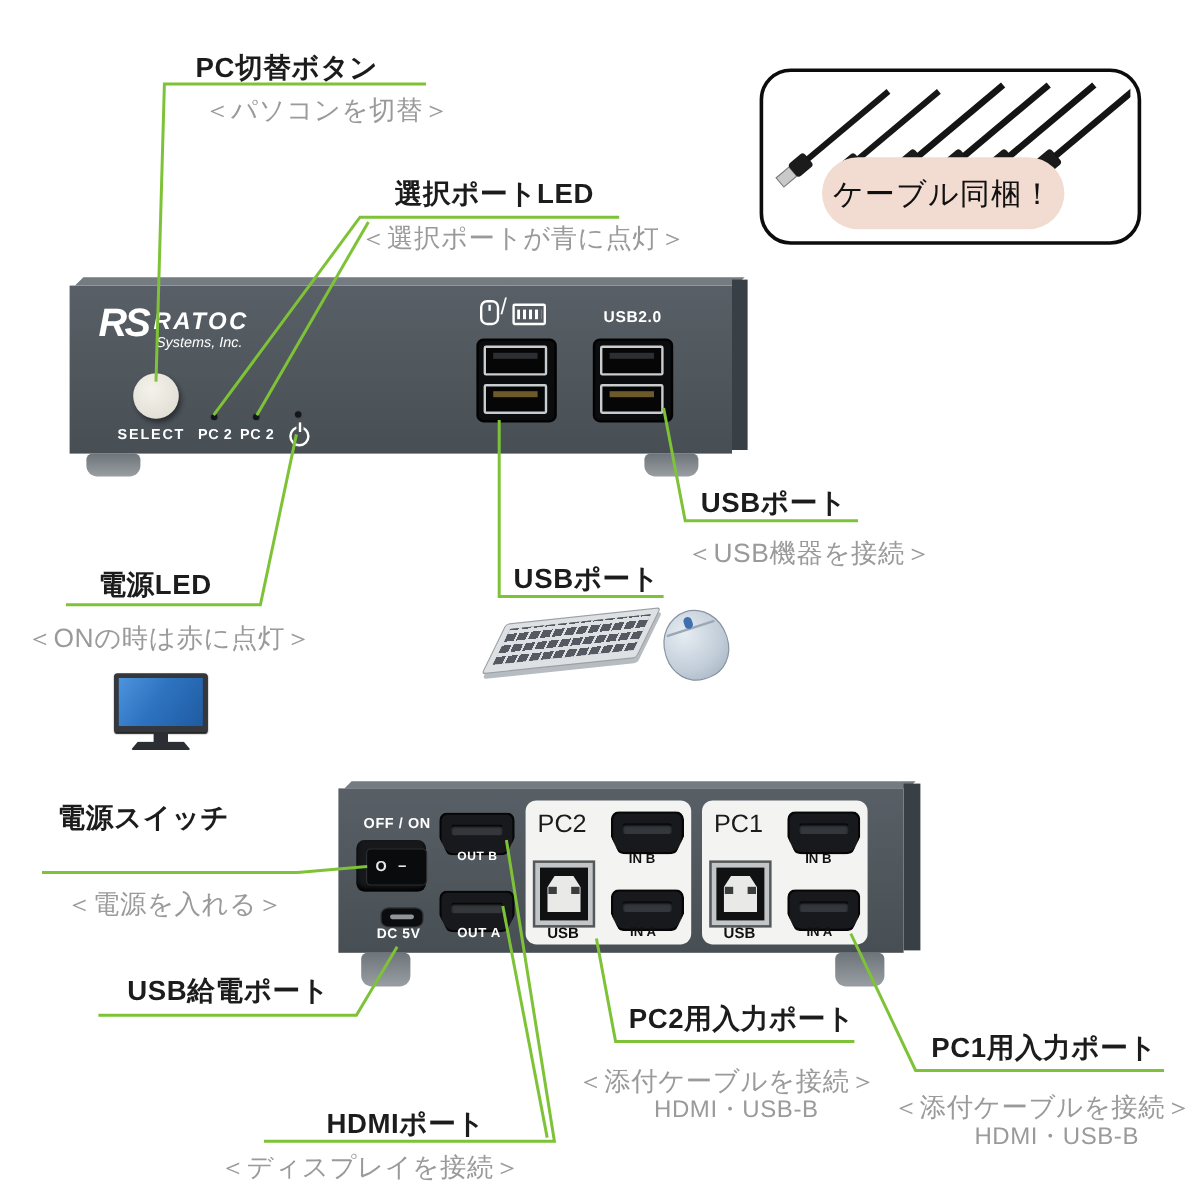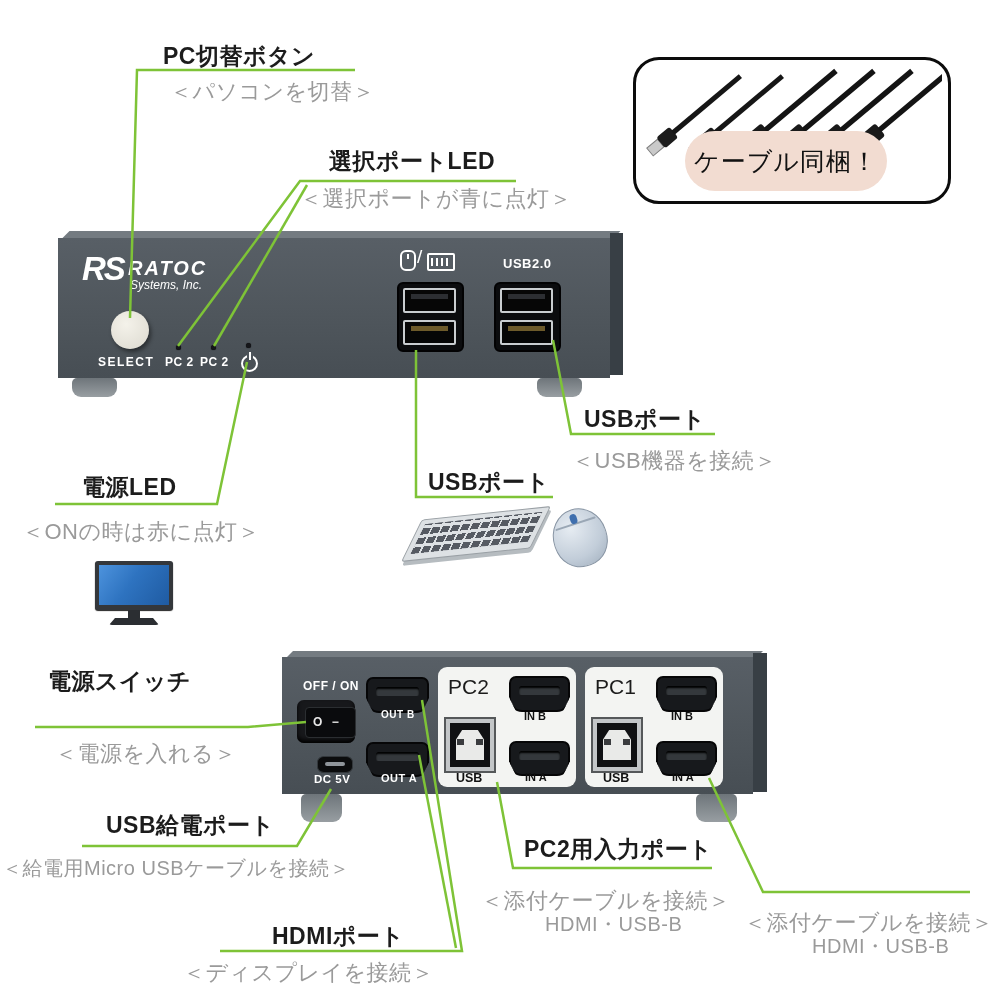--- a/index.html
+++ b/index.html
@@ -260,25 +260,25 @@
 
   <div class="t" style="left:428px;top:467px;">USBポート</div>
 
   <div class="t" style="left:584px;top:404px;">USBポート</div>
   <div class="s" style="left:572px;top:446px;">＜USB機器を接続＞</div>
 
   <div class="t" style="left:48px;top:666px;">電源スイッチ</div>
   <div class="s" style="left:30px;top:739px;margin-left:25px;">＜電源を入れる＞</div>
 
   <div class="t" style="left:106px;top:810px;">USB給電ポート</div>
-  <div class="s small" style="left:2px;top:855px;">＜給電用Micro USBケーブルを接続＞</div>
 
   <div class="t" style="left:272px;top:921px;">HDMIポート</div>
   <div class="s" style="left:183px;top:958px;">＜ディスプレイを接続＞</div>
 
   <div class="t" style="left:524px;top:834px;">PC2用入力ポート</div>
   <div class="s" style="left:481px;top:886px;">＜添付ケーブルを接続＞</div>
   <div class="s small" style="left:545px;top:911px;">HDMI・USB-B</div>
 
+  <div class="t" style="left:776px;top:858px;">PC1用入力ポート</div>
   <div class="s" style="left:744px;top:908px;">＜添付ケーブルを接続＞</div>
   <div class="s small" style="left:812px;top:933px;">HDMI・USB-B</div>
 
 </div>
 
 </body></html>

